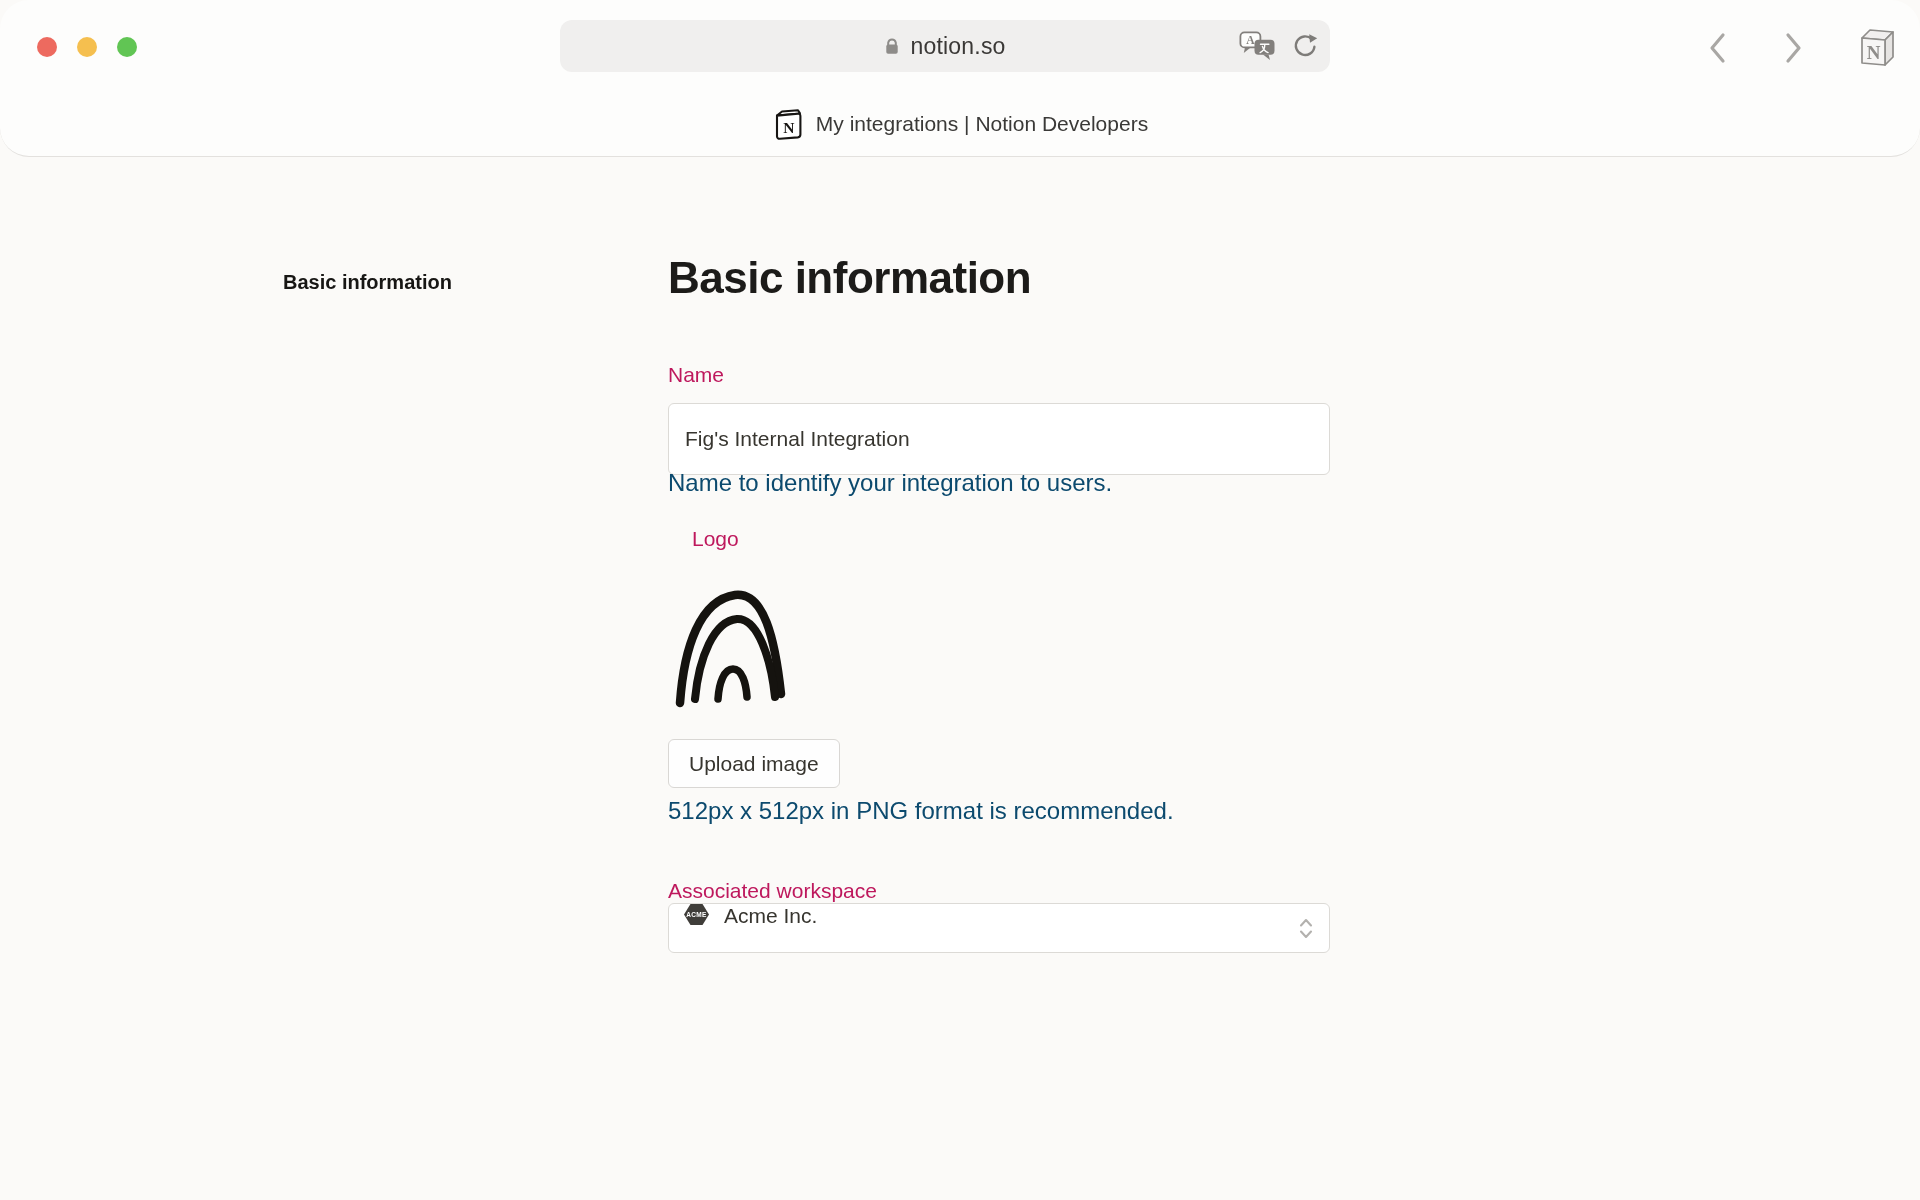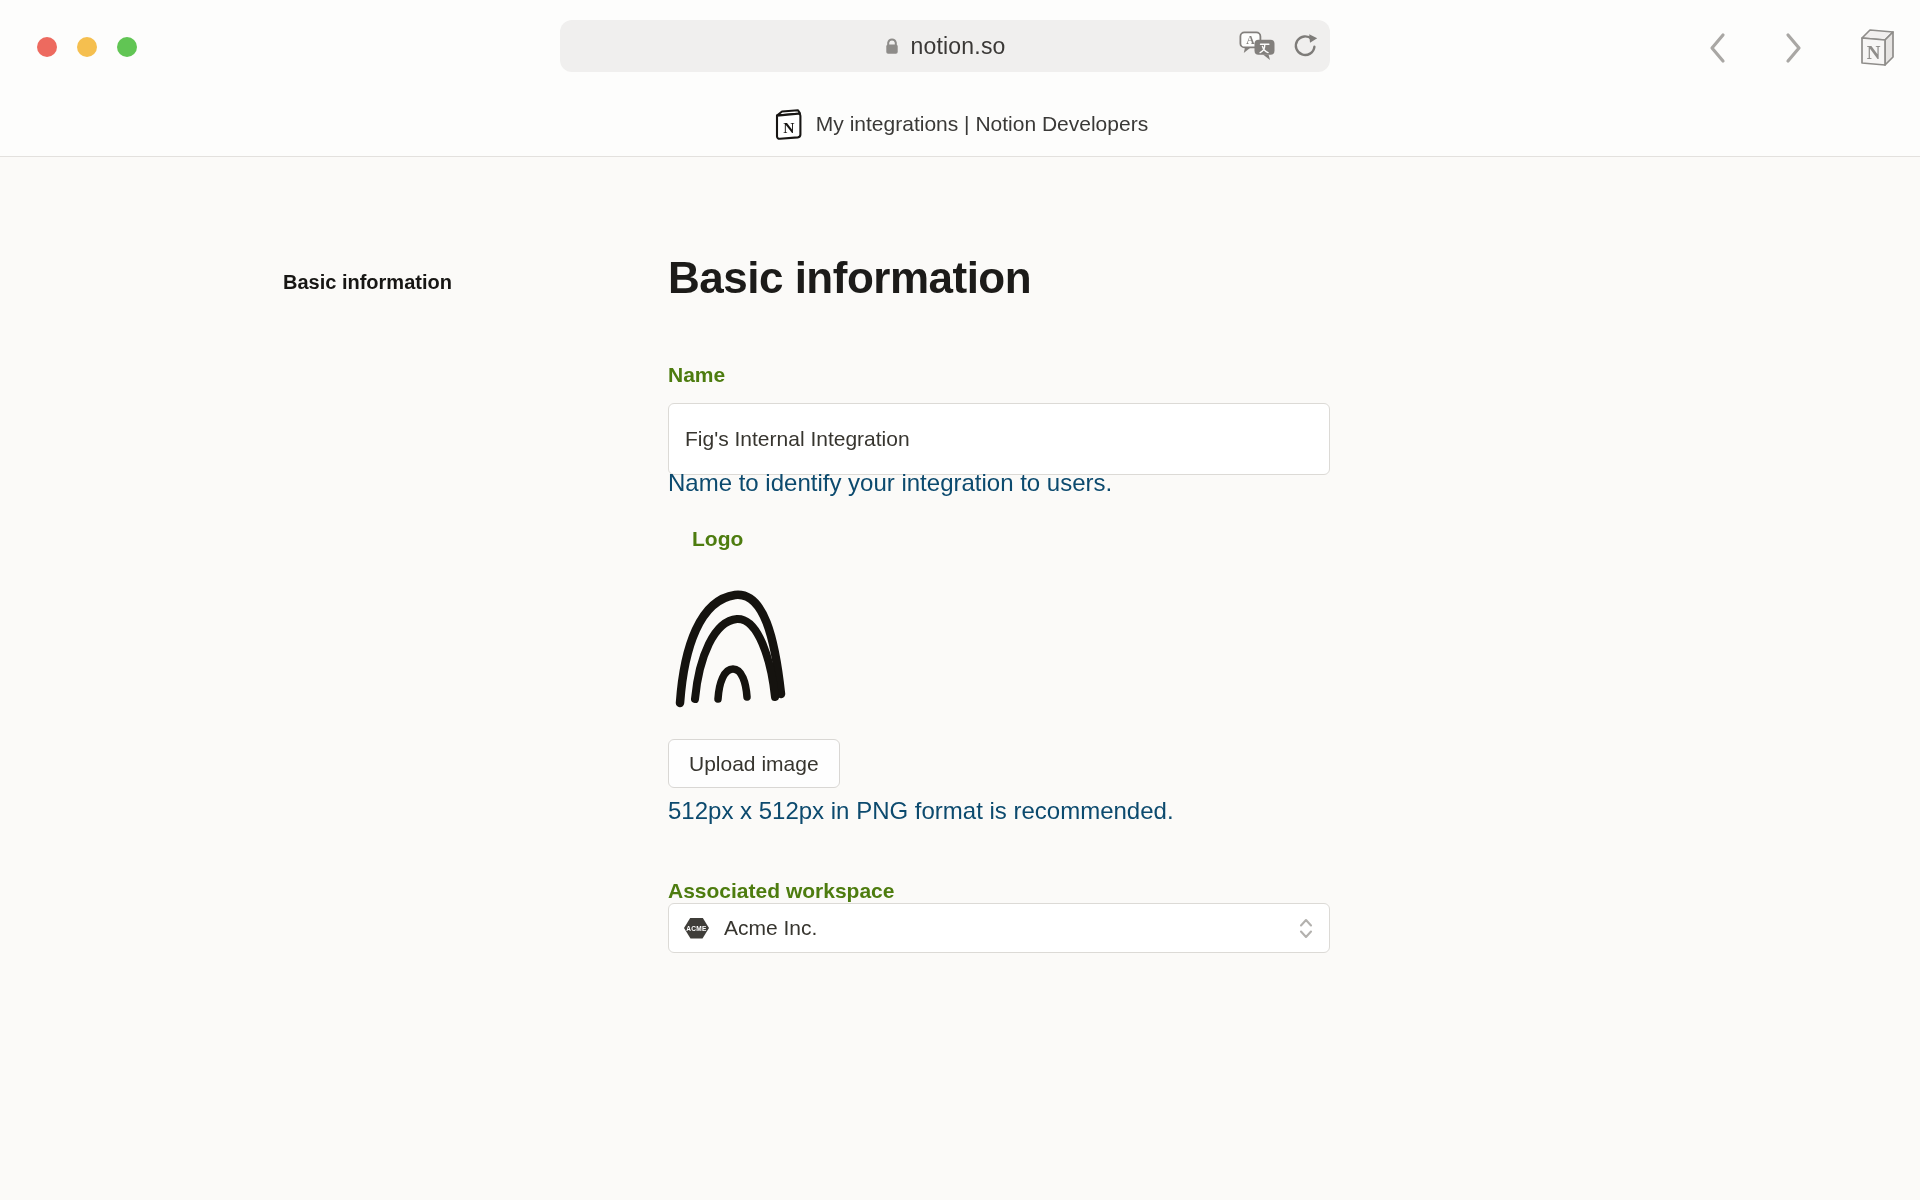--- a/index.html
+++ b/index.html
@@ -1,21 +1,21 @@
 <!DOCTYPE html>
 <html><head>
 <meta charset="utf-8">
 <style>
   * { margin:0; padding:0; box-sizing:border-box; }
   html,body { width:1920px; height:1200px; overflow:hidden; }
   body { font-family:"Liberation Sans", sans-serif; background:#fbfaf8; position:relative; }
 
   
   .chrome { position:absolute; left:0; top:0; width:1920px; height:157px;
-            background:#fdfdfc; border-bottom:1px solid #e3e1de; }
+            background:#fdfdfc; border-bottom:1px solid #e3e1de;border-radius:29px; }
   .traffic { position:absolute; left:37px; top:37px; display:flex; gap:20px; }
   .light { width:20px; height:20px; border-radius:50%; display:inline-block; }
 
   .addressbar { position:absolute; left:560px; top:20px; width:770px; height:52px;
                 background:#f0efee; border-radius:12px; display:flex;
                 align-items:center; justify-content:center; }
   .addressbar .url { font-size:23px; color:#3a3836; font-weight:500; margin-left:10px; letter-spacing:.2px; }
   .bar-btn { position:absolute; top:0; height:52px; display:flex; align-items:center; }
   .bar-btn.translate { right:54px; }
   .bar-btn.reload { right:12px; }
@@ -30,21 +30,21 @@
   .tabrow .tab-title { font-size:21px; color:#3a3937; }
 
   
   .content { position:absolute; left:0; top:157px; width:1920px; height:1043px; background:#fbfaf8; }
 
   .side-label { position:absolute; left:283px; top:114px; font-size:20px; font-weight:700; color:#171614; }
 
   .page-title { position:absolute; left:668px; top:96px; font-size:44px; font-weight:700;
                 color:#1c1b19; letter-spacing:-0.5px; }
 
-  .field-label { position:absolute; left:668px; font-size:21px; font-weight:700; color:#4d7c0f; }
+  .field-label { position:absolute; left:668px; font-size:21px; font-weight:400; color:#be185d; }
   .lbl-name { top:206px; }
   .lbl-logo { top:370px;margin-left:24px; }
   .lbl-ws   { top:722px; }
 
   .helper { position:absolute; left:668px; font-size:24px; color:#0c4a6e; }
   .help-name { top:312px; }
   .help-logo { top:640px; }
   .help-ws   { top:802px; width:655px; line-height:33px; }
 
   .text-input { position:absolute; left:668px; top:246px; width:662px; height:72px;
@@ -53,21 +53,21 @@
                 padding:0 16px; outline:none; }
 
   .logo-art { position:absolute; left:674px; top:428px; }
 
   .upload-btn { position:absolute; left:668px; top:582px; height:49px; padding:8px 20px;
                 border:1px solid #d9d7d4; border-radius:6px; background:#fefefe;
                 font-family:"Liberation Sans", sans-serif; font-size:21px; color:#37352f; cursor:default; }
 
   .ws-select { position:absolute; left:668px; top:746px; width:662px; height:50px;
                border:1px solid #dcdad6; border-radius:6px; background:#ffffff;
-               display:flex; align-items:center; padding:0 15px; }
+               display:flex; padding:0 15px; }
   .ws-badge { width:25px; height:21px; background:#3f3d39; color:#ffffff;
               clip-path:polygon(26% 0%, 74% 0%, 100% 50%, 74% 100%, 26% 100%, 0% 50%);
               font-size:6.5px; font-weight:700; letter-spacing:.3px;
               display:flex; align-items:center; justify-content:center; flex:0 0 auto; }
   .ws-value { font-size:21px; color:#37352f; margin-left:15px; }
   .ws-chevrons { margin-left:auto; display:flex; align-items:center; }
 
   svg text { font-family:"Liberation Serif", serif; }
 </style>
 </head>

